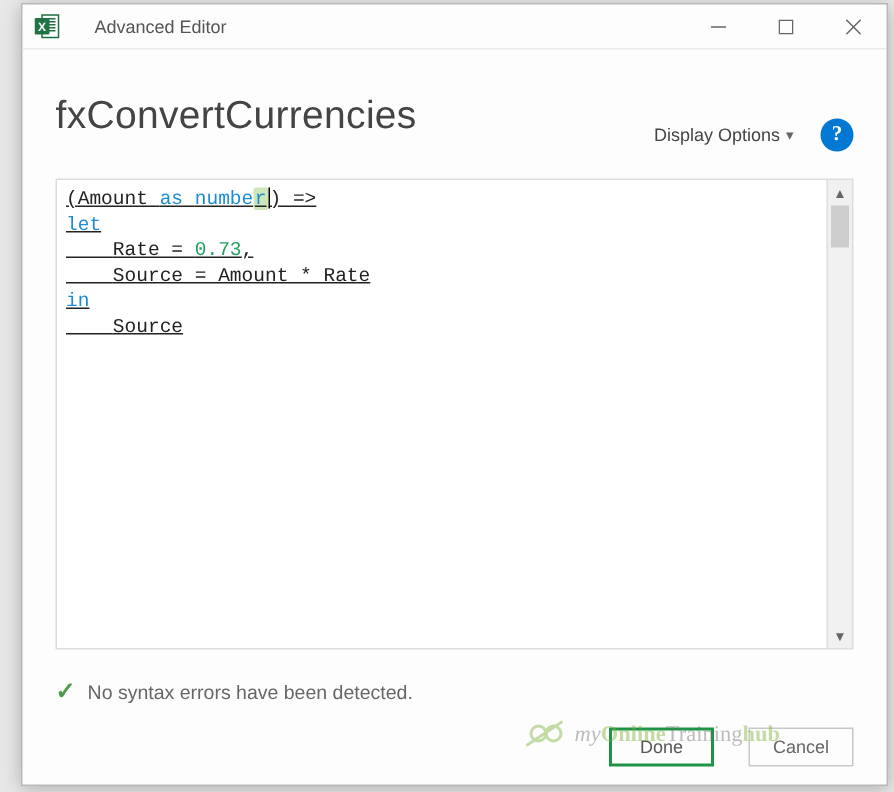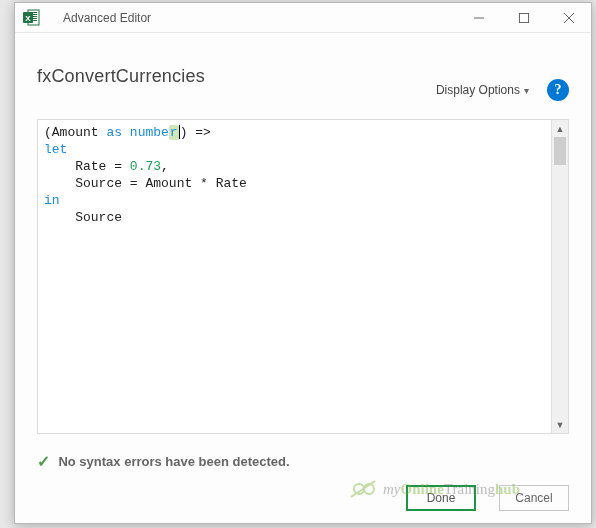--- a/index.html
+++ b/index.html
@@ -5,37 +5,37 @@
   * { box-sizing: border-box; margin: 0; padding: 0; }
   body { font-family: "Segoe UI", Tahoma, sans-serif; font-size: 12px; background: #e8e8e8; width: 596px; height: 528px; overflow: hidden; }
   .window { position: absolute; top: 2px; left: 14px; width: 578px; height: 522px; background: #fdfdfd; border: 1px solid #b8b8b8; box-shadow: 0 2px 12px rgba(0,0,0,0.25); display: flex; flex-direction: column; }
   .titlebar { height: 30px; display: flex; align-items: center; padding: 0 0 0 8px; border-bottom: 1px solid #eaeaea; }
   .title-icon { width: 17px; height: 17px; display: flex; align-items: center; justify-content: center; }
   .title-text { margin-left: 23px; color: #555; font-size: 12px; flex: 1; }
   .win-controls { display: flex; height: 100%; }
   .win-btn { width: 45px; display: flex; align-items: center; justify-content: center; color: #666; }
   .content { flex: 1; padding: 18px 22px 12px 22px; display: flex; flex-direction: column; min-height: 0; }
   .header-row { display: flex; align-items: center; justify-content: space-between; margin-bottom: 18px; }
-  .query-name { font-size: 18px; font-weight: 300; color: #444; letter-spacing: 0.2px; }
+  .query-name { font-size: 26px; font-weight: 300; color: #444; letter-spacing: 0.2px; }
   .header-right { display: flex; align-items: center; gap: 18px; margin-top: 28px; }
   .display-opts { color: #444; font-size: 12px; display: flex; align-items: center; gap: 4px; }
   .chev { font-size: 10px; color: #666; }
   .help-icon { width: 22px; height: 22px; border-radius: 50%; background: #0078d4; color: #fff; display: flex; align-items: center; justify-content: center; font-weight: bold; font-size: 14px; font-family: Georgia, serif; }
   .editor-wrap { flex: 1; background: #fff; border: 1px solid #dcdcdc; position: relative; overflow: hidden; min-height: 0; }
-  .editor { font-family: Consolas, "Courier New", monospace; font-size: 13px; line-height: 17px; padding: 4px 6px; white-space: pre; color: #222; }
+  .editor { font-family: Consolas, "Courier New", monospace; font-size: 13px; line-height: 17px; padding: 4px 6px; white-space: pre; color: #222; text-decoration: underline; }
   .kw { color: #1a8cd8; }
   .num { color: #1e9e5a; }
   .highlight { background: #cfe6b8; border-radius: 2px; padding: 0 1px; }
   .cursor { display: inline-block; width: 1px; height: 14px; background: #000; vertical-align: text-bottom; position: relative; top: -1px; }
   .scrollbar { position: absolute; right: 0; top: 0; width: 17px; height: 100%; background: #f0f0f0; border-left: 1px solid #e0e0e0; }
   .sb-btn { height: 17px; display: flex; align-items: center; justify-content: center; color: #666; font-size: 9px; }
   .sb-thumb { position: absolute; top: 17px; left: 2px; right: 2px; height: 28px; background: #cdcdcd; }
   .status-row { display: flex; align-items: center; gap: 8px; margin-top: 14px; padding: 4px 0; }
   .check { color: #4b9b4b; font-size: 16px; font-weight: bold; }
-  .status-text { color: #666; font-size: 13px; font-weight: bold; }
+  .status-text { color: #666; font-size: 13px; }
   .button-row { display: flex; justify-content: flex-end; gap: 3px; margin-top: 10px; position: relative; }
   .btn { min-width: 70px; height: 26px; border: 1px solid #c8c8c8; background: #fdfdfd; color: #666; display: flex; align-items: center; justify-content: center; font-size: 12px; margin-left: 20px; }
   .btn.primary { border: 2px solid #1e9447; color: #565656; }
   .watermark { position: absolute; right: 30px; bottom: 8px; opacity: 0.45; pointer-events: none; }
 </style>
 </head>
 <body>
 
 <div class="window">
   <div class="titlebar">

